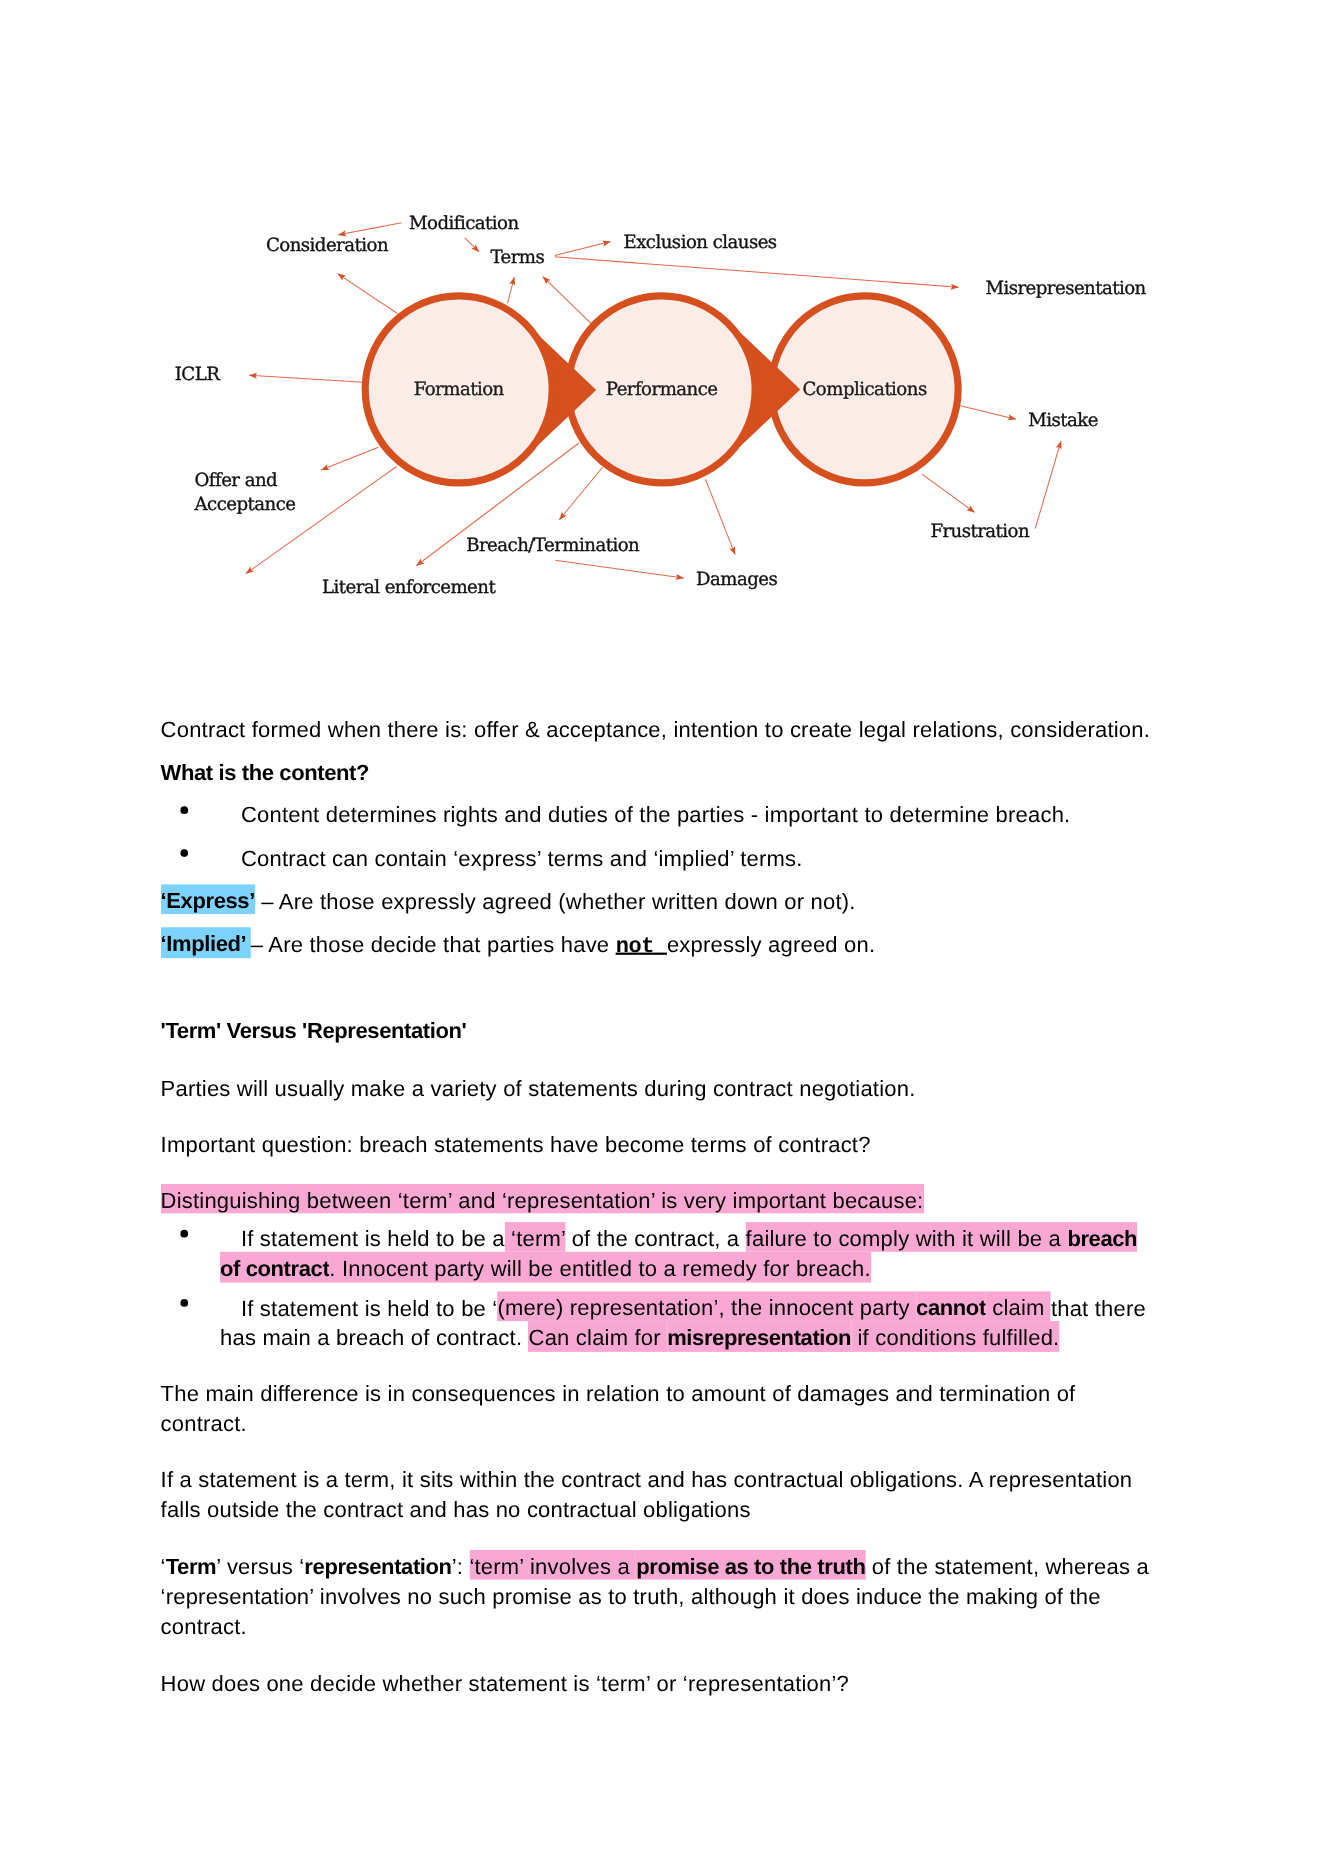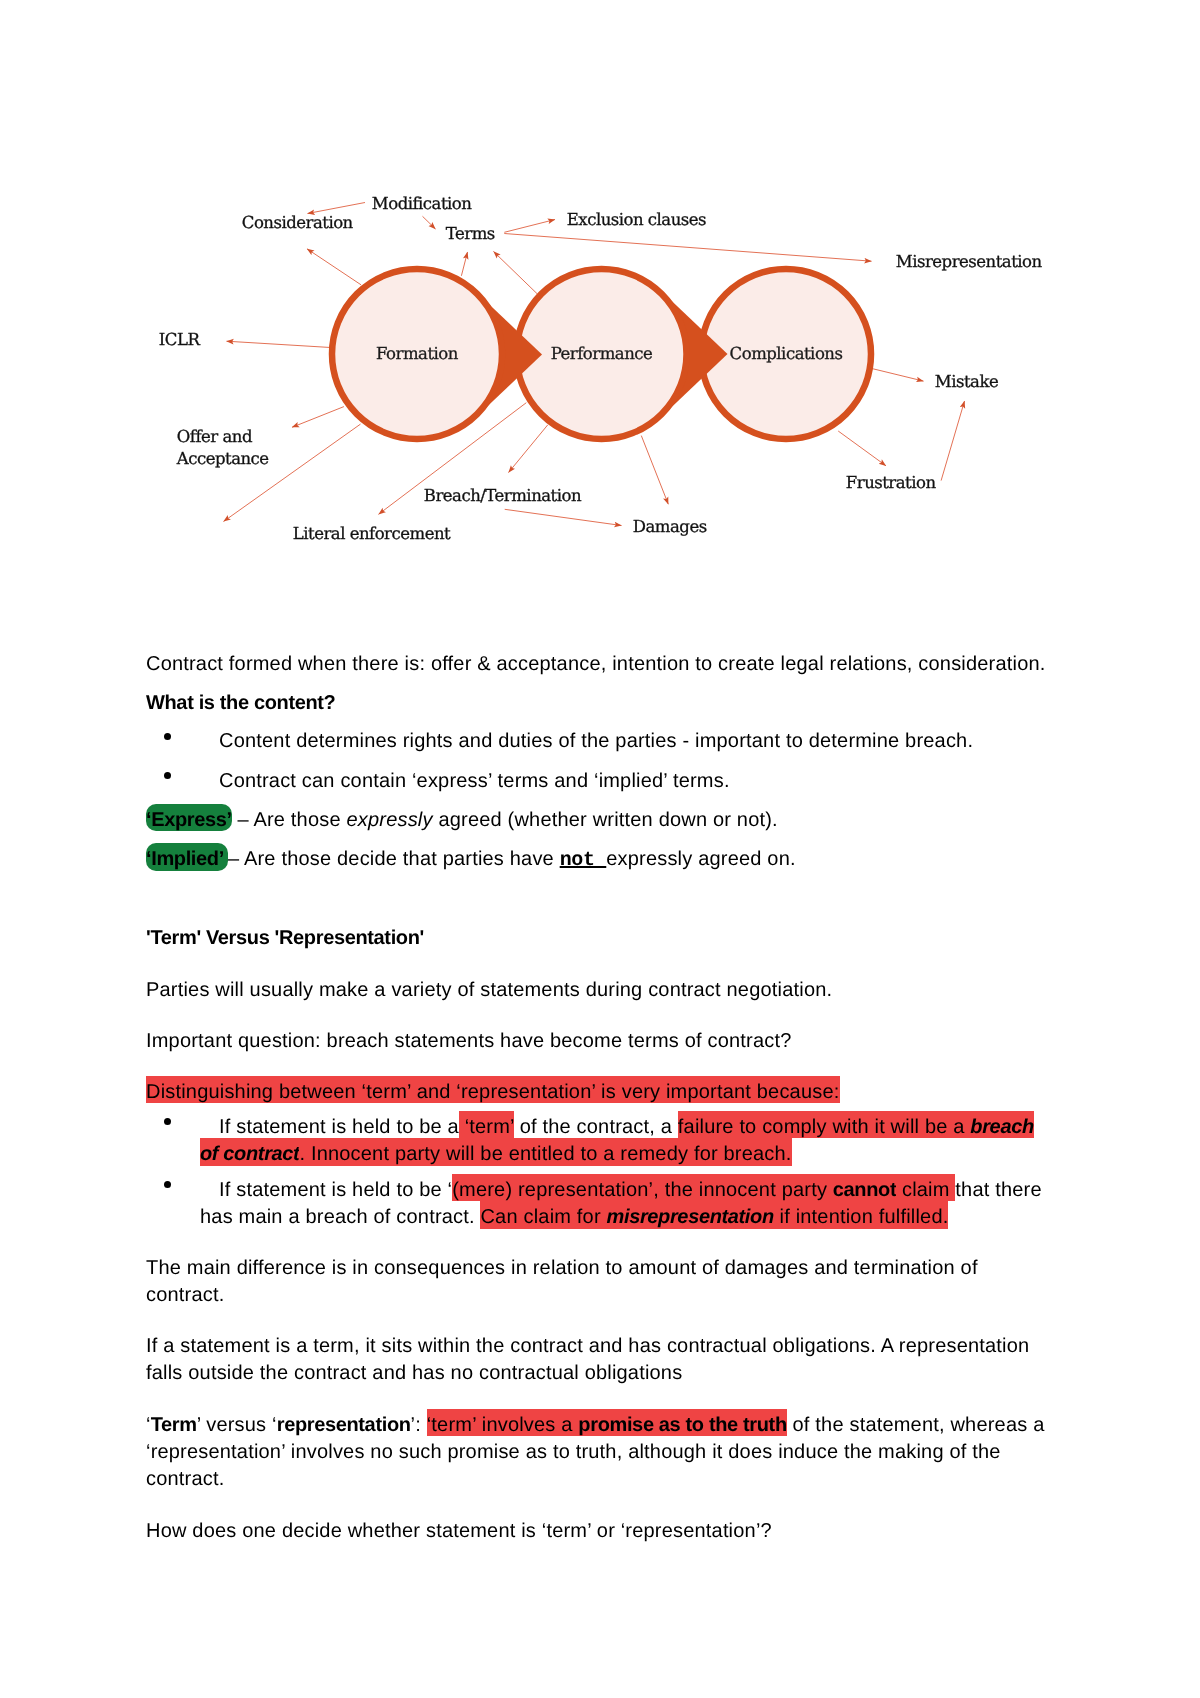--- a/index.html
+++ b/index.html
@@ -9,24 +9,24 @@
        font-family:"Liberation Sans", sans-serif;color:#000000;
        -webkit-font-smoothing:antialiased;}
   .page{position:relative;width:1200px;height:1698px;background:#ffffff;}
   .diagram{position:absolute;left:0;top:0;width:1200px;height:600px;
       transform:translateZ(0);}
   .doc{position:absolute;left:146px;top:0;width:908px;transform:translateZ(0);}
   .ln{position:absolute;left:0;white-space:pre;font-size:20px;
       letter-spacing:0.19px;line-height:26px;}
   .ln span{white-space:pre;}
   .b{font-weight:bold;letter-spacing:-0.36px;}
-  .i{font-style:italic;}
+  .i{}
   .u{text-decoration:underline;font-family:Liberation Mono, monospace;}
-  .hl{background:#ef4444;padding:4.9px 0 0.8px;}
-  .hg{background:#15803d;padding:4.9px 0 0.8px;border-radius:10px;}
+  .hl{background:#f9a8d4;padding:4.9px 0 0.8px;}
+  .hg{background:#7dd3fc;padding:4.9px 0 0.8px;}
   .bullet-dot{position:absolute;left:17.5px;width:7px;height:7px;
       border-radius:50%;background:#000;}
 </style>
 </head>
 <body>
 
 <div class="page">
 
   <div class="diagram">
     <svg width="1200" height="600" viewBox="0 0 1200 600" xmlns="http://www.w3.org/2000/svg">
@@ -125,21 +125,21 @@
     <div class="ln" style="top:1027.7px"><span>Important question: breach statements have become terms of contract?</span></div>
 
     <div class="ln" style="top:1078.6px"><span class="hl">Distinguishing between ‘term’ and ‘representation’ is very important because:</span></div>
 
     <div class="bullet-dot" style="top:1118.2px"></div>
     <div class="ln" style="top:1113.7px;left:73px"><span>If statement is held to be a</span><span class="hl"> ‘term’</span><span> of the contract, a </span><span class="hl">failure to comply with it will be a </span><span class="hl b i">breach</span></div>
     <div class="ln" style="top:1140.9px;left:54px"><span class="hl b i">of contract</span><span class="hl">. Innocent party will be entitled to a remedy for breach.</span></div>
 
     <div class="bullet-dot" style="top:1181.1px"></div>
     <div class="ln" style="top:1176.6px;left:73px"><span>If statement is held to be ‘</span><span class="hl">(mere) representation’, the innocent party </span><span class="hl b">cannot</span><span class="hl"> claim </span><span>that there</span></div>
-    <div class="ln" style="top:1203.9px;left:54px"><span>has main a breach of contract. </span><span class="hl">Can claim for </span><span class="hl b i">misrepresentation</span><span class="hl"> if intention fulfilled.</span></div>
+    <div class="ln" style="top:1203.9px;left:54px"><span>has main a breach of contract. </span><span class="hl">Can claim for </span><span class="hl b i">misrepresentation</span><span class="hl"> if conditions fulfilled.</span></div>
 
     <div class="ln" style="top:1255.2px"><span>The main difference is in consequences in relation to amount of damages and termination of</span></div>
     <div class="ln" style="top:1282.3px"><span>contract.</span></div>
 
     <div class="ln" style="top:1333.2px"><span>If a statement is a term, it sits within the contract and has contractual obligations. A representation</span></div>
     <div class="ln" style="top:1360.4px"><span>falls outside the contract and has no contractual obligations</span></div>
 
     <div class="ln" style="top:1411.6px"><span>‘</span><span class="b">Term</span><span>’ versus ‘</span><span class="b">representation</span><span>’: </span><span class="hl">‘term’ involves a </span><span class="hl b">promise as to the truth</span><span> of the statement, whereas a</span></div>
     <div class="ln" style="top:1438.8px"><span>‘representation’ involves no such promise as to truth, although it does induce the making of the</span></div>
     <div class="ln" style="top:1465.9px"><span>contract.</span></div>

